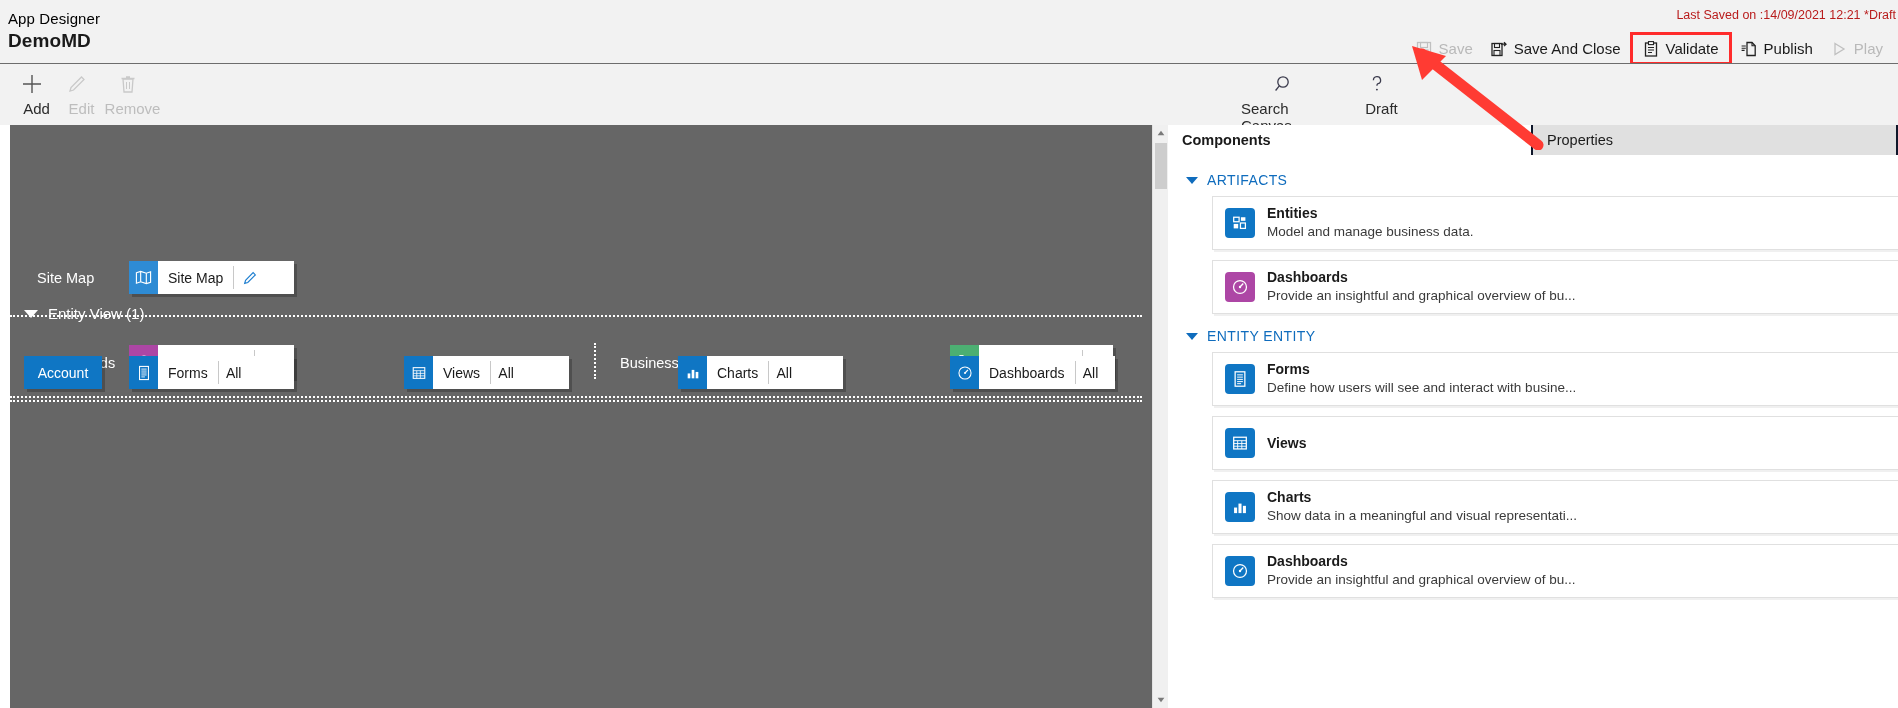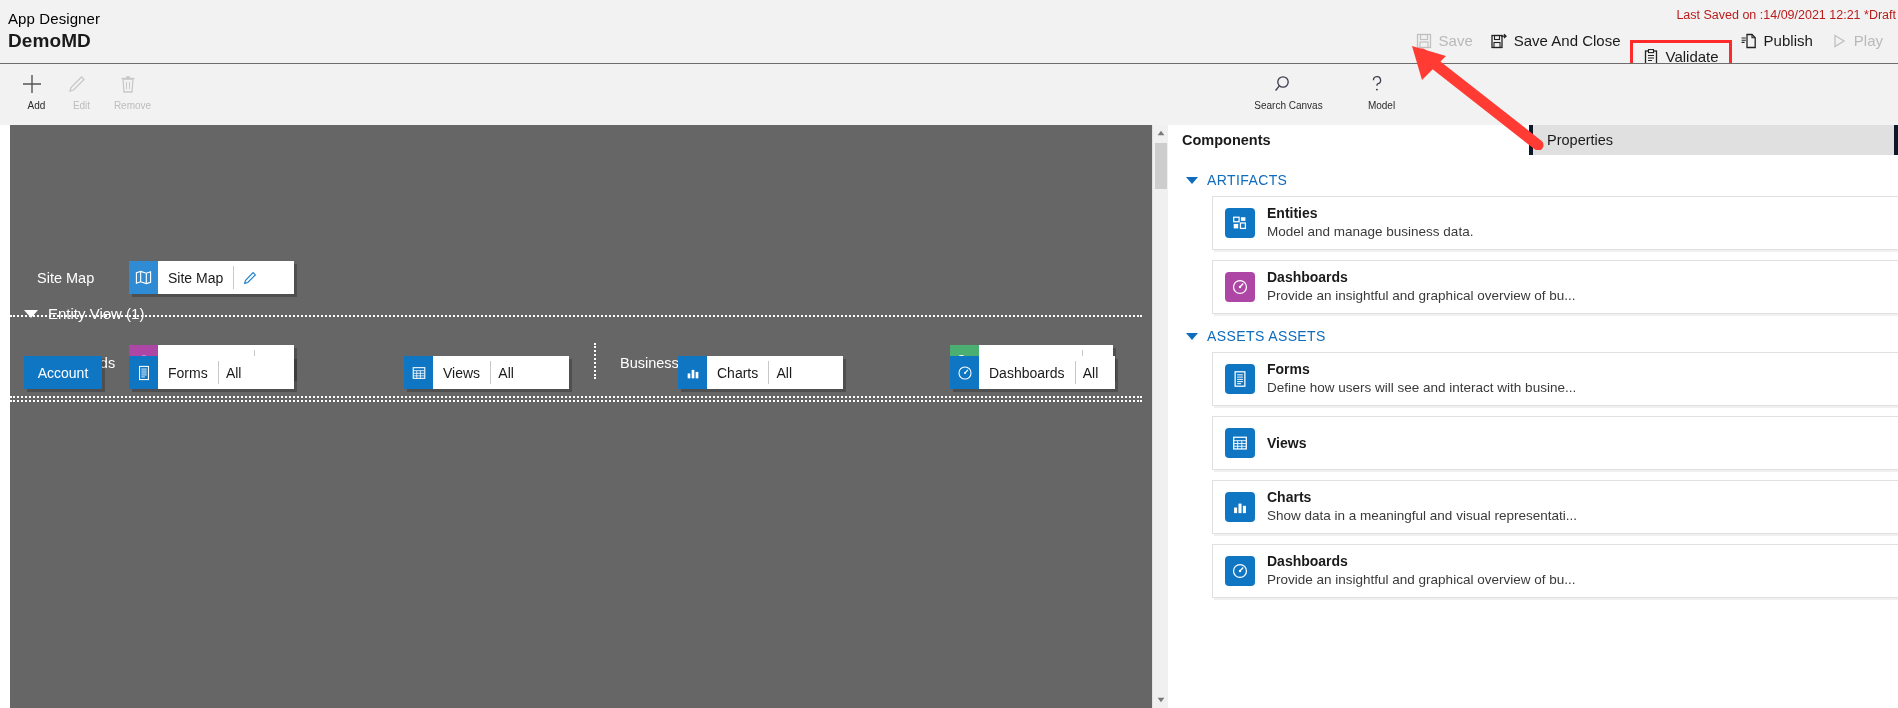--- a/index.html
+++ b/index.html
@@ -23,48 +23,48 @@
   .app-name {
     position:absolute; left:8px; top:30px;
     font-size:19px; color:#1a1a1a; font-weight:700; letter-spacing:0.1px;
   }
   .lastsaved {
     position:absolute; right:2px; top:8px;
     font-size:12.5px; color:#b91c1c; white-space:nowrap;
   }
   .cmdbar {
     position:absolute; right:6px; top:27px;
-    display:flex; align-items:flex-start; gap:0px;
+    display:flex; align-items:center; gap:0px;
   }
   .cmd {
     display:flex; align-items:center; gap:6px;
     padding:5px 9px; font-size:15px; color:#1a1a1a;
     cursor:pointer; white-space:nowrap; line-height:1;
     background:transparent; border:none;
     font-family:"Liberation Sans", sans-serif;
   }
   .cmd.disabled { color:#b9b9b9; cursor:default; }
   .cmd .gi { width:17px; height:17px; display:inline-flex; align-items:center; justify-content:center; }
   .cmd.highlight {
     outline:3px solid #ff2b2b; outline-offset:0px;
-    padding:5px 10px; margin:16px 3px;
+    padding:5px 10px; margin:8px 3px;
   }
 
   
   .toolbar {
     position:absolute; left:0; top:63px; width:1898px; height:62px;
     background:#f2f2f2; border-top:1px solid #6d6d6d;
   }
   .tbtn {
     position:absolute; top:8px;
     display:flex; flex-direction:column; align-items:center; justify-content:flex-start;
     width:64px; gap:4px; cursor:pointer;
   }
   .tbtn .ic { height:24px; display:flex; align-items:center; justify-content:center; }
-  .tbtn .lb { font-size:10px; color:#2b2b2b;margin-left:9px; }
+  .tbtn .lb { font-size:15px; color:#2b2b2b;margin-left:9px; }
   .tbtn.disabled .lb { color:#bdbdbd; }
   .tbtn.disabled { cursor:default; }
 
   
   .canvas {
     position:absolute; left:0; top:125px; width:1152px; height:583px;
     background:#666666; overflow:hidden;
   }
   .canvas-left-rule {
     position:absolute; left:0; top:0; width:10px; height:583px; background:#ffffff;
@@ -140,21 +140,21 @@
     position:absolute; left:1168px; top:125px; width:730px; height:583px;
     background:#ffffff;
   }
   .tabs {
     position:absolute; left:0; top:0; width:730px; height:30px;
     display:flex; background:#e6e6e6;
   }
   .tab {
     flex:1; display:flex; align-items:center; padding-left:14px;
     font-size:14.5px; color:#1a1a1a; cursor:pointer;
-    background:#e0e0e0; border-right:4px solid #0f172a;
+    background:#e0e0e0; border-right:2px solid #0f172a;
   }
   .tab.active { background:#ffffff; font-weight:700; }
 
   .panel-body {
     position:absolute; left:0; top:30px; width:816px; height:553px;
     padding:12px 14px 0 18px; overflow:hidden;
   }
   .section-head {
     display:flex; align-items:center; gap:9px;
     margin:5px 0 8px 0; cursor:pointer;
@@ -295,21 +295,21 @@
       <span class="lb">Search Canvas</span>
     </div>
 
     <div class="tbtn" style="left:1345px; width:64px;">
       <span class="ic">
         <svg width="22" height="22" viewBox="0 0 22 22">
           <path d="M7.4 7.2 a3.6 3.6 0 1 1 4.6 3.5 c-1 0.4 -1.1 1 -1.1 2.1" fill="none" stroke="#3b3b4d" stroke-width="1.3"></path>
           <circle cx="10.9" cy="16.6" r="0.95" fill="#3b3b4d"></circle>
         </svg>
       </span>
-      <span class="lb">Model</span>
+      <span class="lb">Draft</span>
     </div>
   </div>
 
   <div class="canvas">
     <div class="canvas-left-rule"></div>
 
     <div class="rowlabel" style="left:37px; top:145px;">Site Map</div>
     <div class="tile" style="left:129px; top:136px; width:165px;">
       <div class="tic" style="background:#2e8bd4;">
         <svg width="17" height="17" viewBox="0 0 18 18">
@@ -486,21 +486,21 @@
         <div class="chev">
           <svg width="16" height="20" viewBox="0 0 16 20">
               <path d="M4 3 L12 10 L4 17" fill="none" stroke="#1976c8" stroke-width="1.6"></path>
             </svg>
         </div>
       </div>
 
 
       <div class="section-head" style="margin-top:14px;">
         <span class="cd"></span>
-        <span class="st">ASSETS ASSETS</span>
+        <span class="st">ENTITY ENTITY</span>
       </div>
 
       <div class="card">
         <div class="cicon" style="background:#0f76c4;">
           <svg width="18" height="18" viewBox="0 0 20 20">
             <rect x="4.6" y="2" width="10.8" height="16" fill="none" stroke="#fff" stroke-width="1.4"></rect>
             <path d="M6.8 5.4 h6.4 M6.8 7.9 h6.4 M6.8 10.4 h6.4 M6.8 12.9 h6.4 M6.8 15.2 h4.4" stroke="#fff" stroke-width="1.1"></path>
           </svg>
         </div>
         <div class="ctext">

